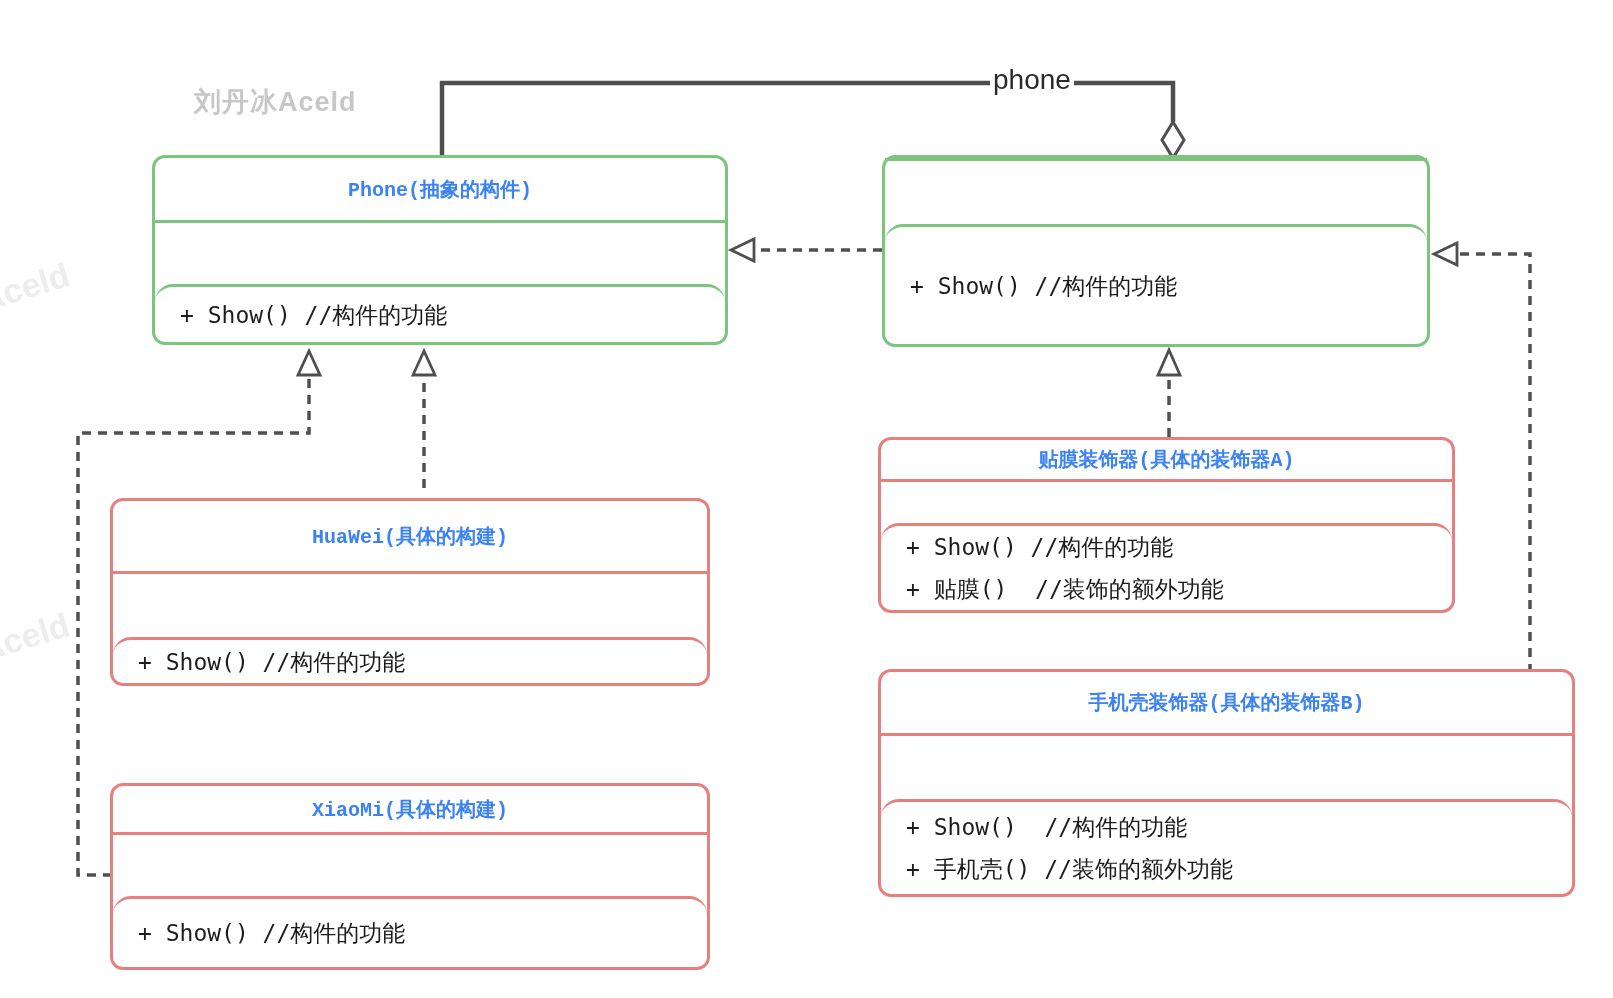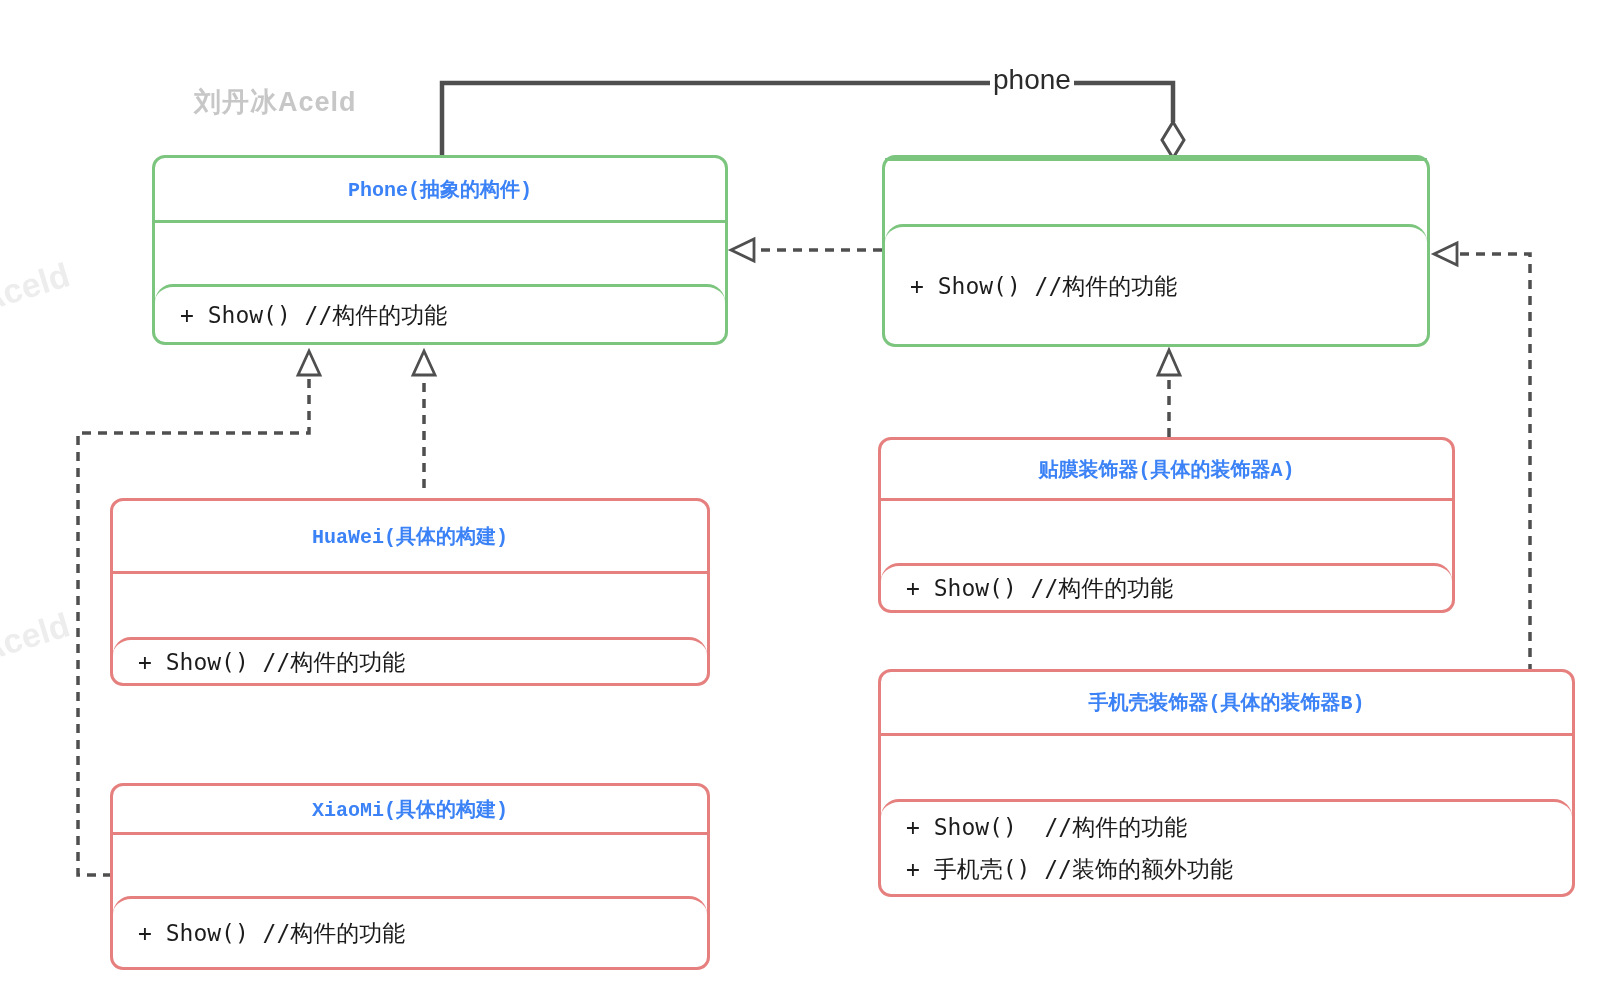--- a/index.html
+++ b/index.html
@@ -149,20 +149,21 @@
     <div class="uml-methods">
       <div class="uml-method">+ Show() //构件的功能</div>
     </div>
   </div>
 
   <div class="uml-class red" style="left:878px;top:437px;width:577px;height:176px;">
     <div class="uml-title" style="height:58px;">贴膜装饰器(具体的装饰器A)</div>
     <div class="uml-attrs" style="height:65px;"></div>
     <div class="uml-methods">
       <div class="uml-method">+ Show() //构件的功能</div>
+      <div class="uml-method">+ 贴膜()  //装饰的额外功能</div>
     </div>
   </div>
 
   <div class="uml-class red" style="left:878px;top:669px;width:697px;height:228px;">
     <div class="uml-title" style="height:61px;">手机壳装饰器(具体的装饰器B)</div>
     <div class="uml-attrs" style="height:66px;"></div>
     <div class="uml-methods">
       <div class="uml-method">+ Show()  //构件的功能</div>
       <div class="uml-method">+ 手机壳() //装饰的额外功能</div>
     </div>

